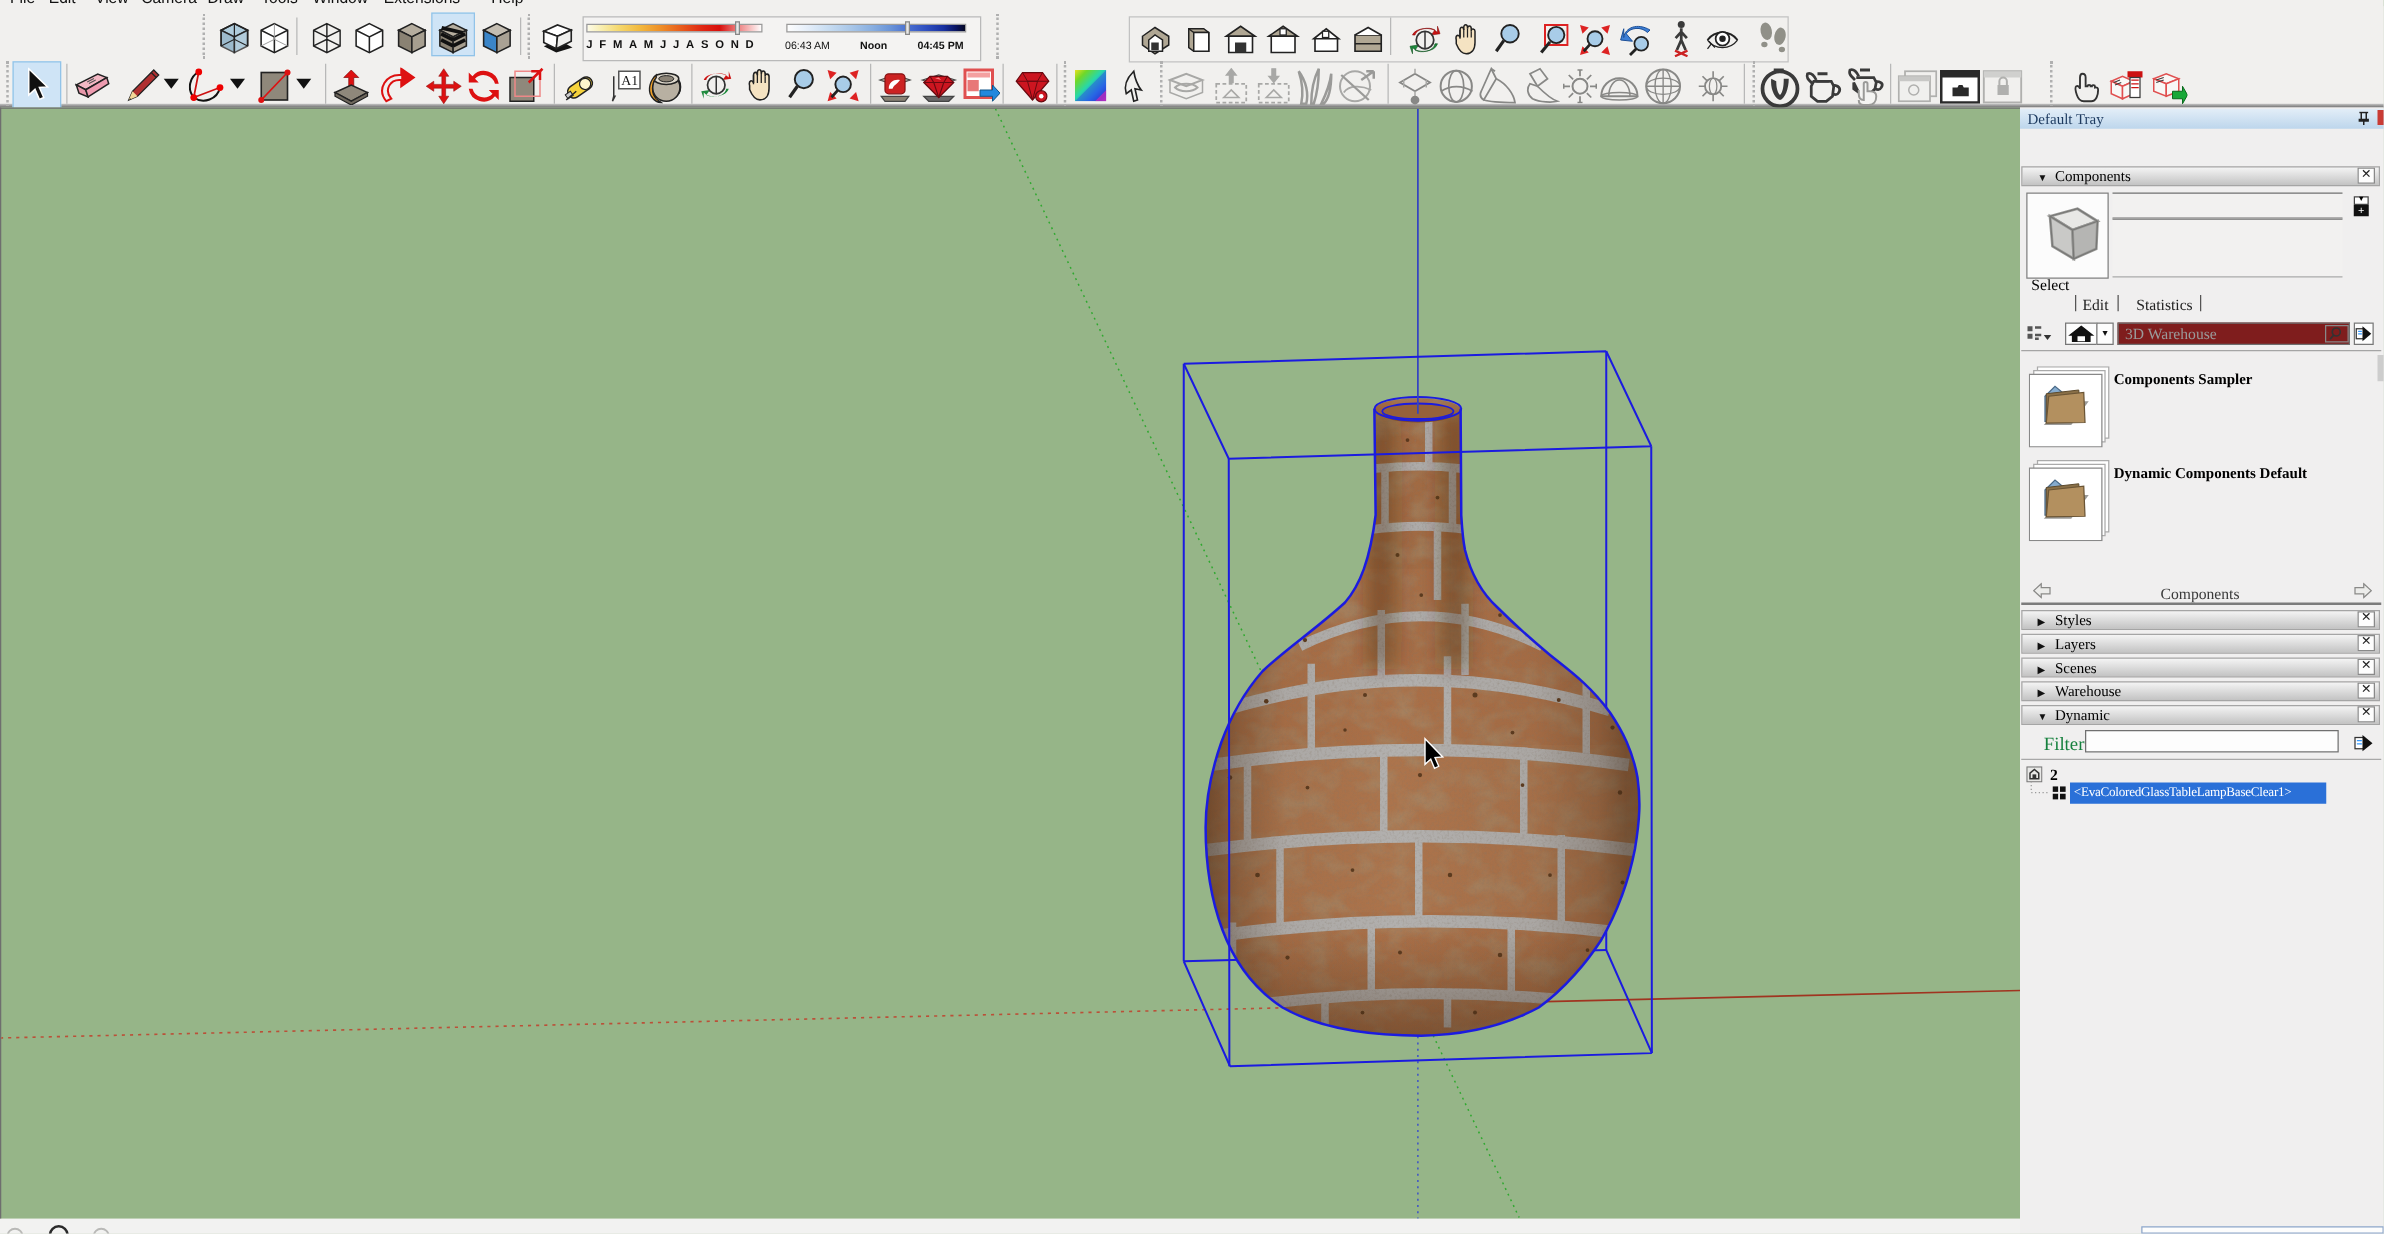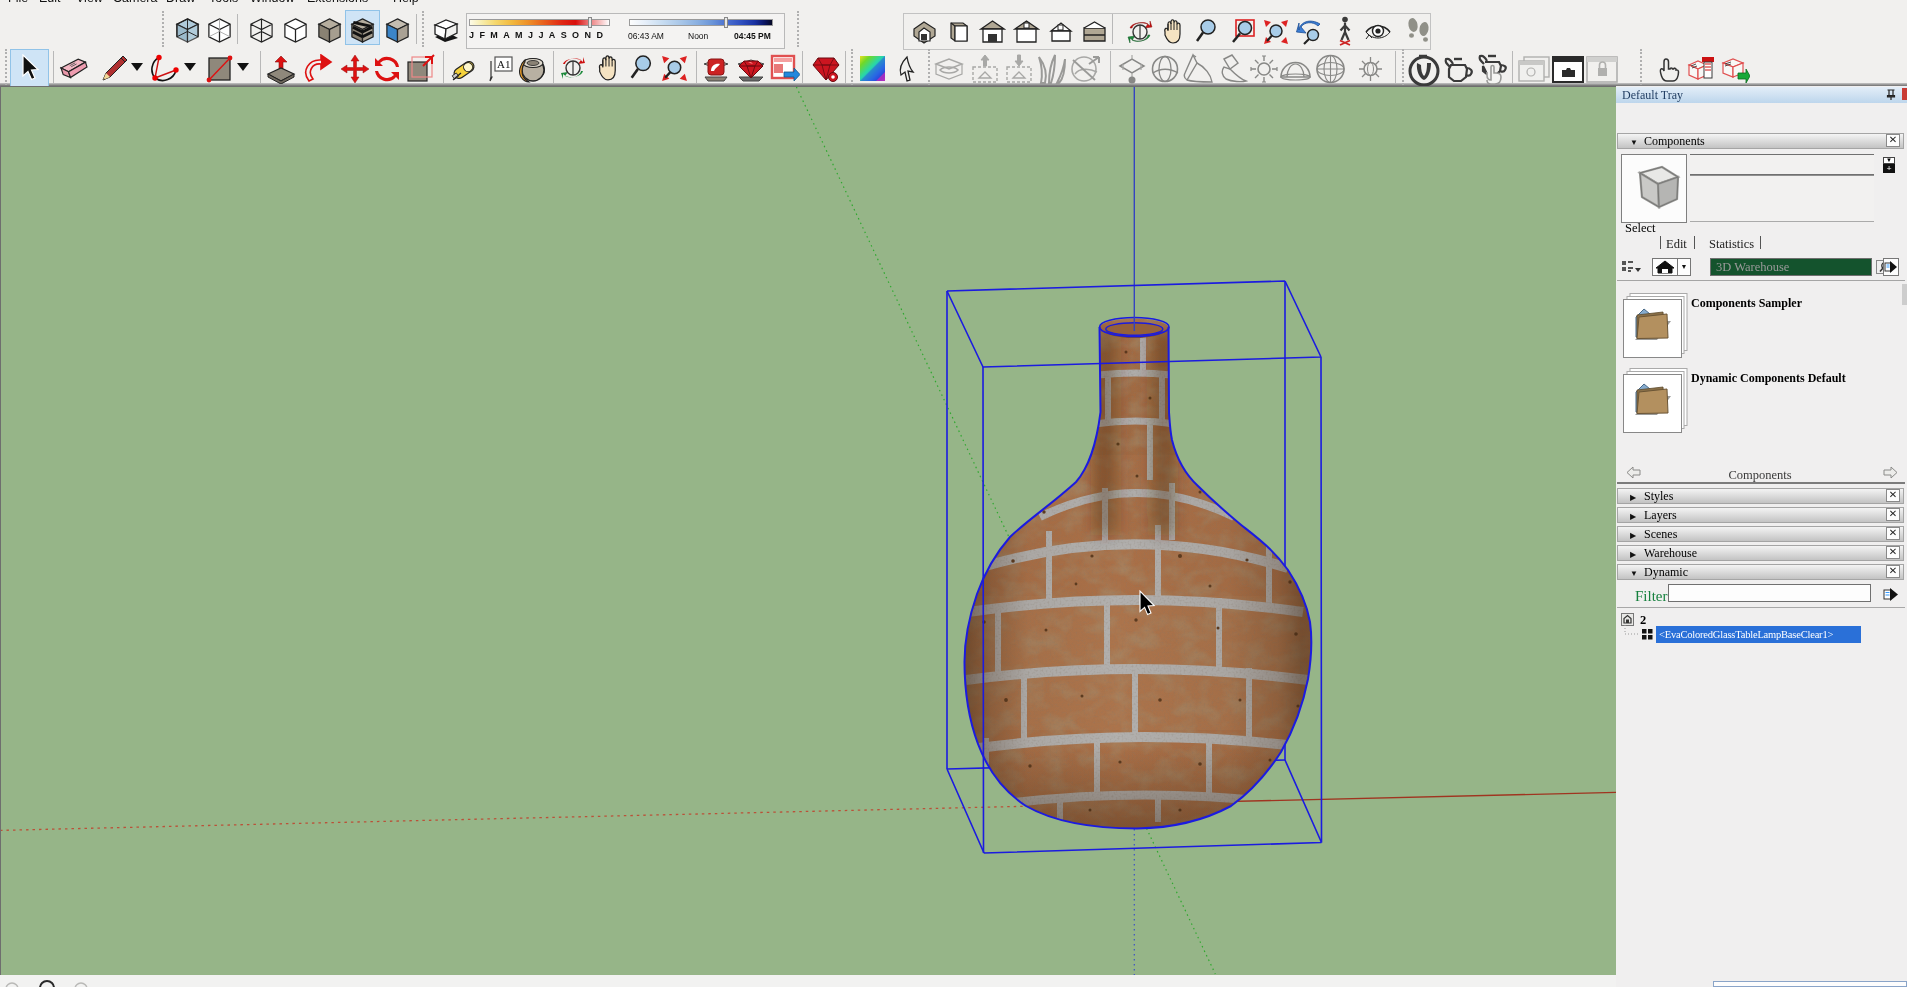--- a/index.html
+++ b/index.html
@@ -117,21 +117,21 @@
         <path d="M14 11 L25 6 L25 15 L13 21 Z" fill="#f0f0ee"></path>
       </g>
     </svg>
   <div class="abs" style="left:466px;top:8px;width:319px;height:36px;border:1px solid #b9b9b9;box-sizing:border-box;background:#f4f3f2"></div>
   <div class="abs" style="left:469px;top:14px;width:141px;height:7px;border:1px solid #9a9a9a;box-sizing:border-box;background:linear-gradient(90deg,#fdfbe8 0%,#f8eeb0 8%,#f5d86e 18%,#f2b93e 30%,#ee8f28 42%,#e85c1c 54%,#e02814 66%,#d80f0c 76%,#e86868 84%,#f4b0b0 92%,#fbe0e0 97%,#fdfdfd 100%)"></div>
   <div class="abs" style="left:588px;top:12px;width:4px;height:11px;background:#e8e8e8;border:1px solid #888;box-sizing:border-box"></div>
   <div class="abs" style="left:469px;top:25px;width:141px;font-size:9px;font-weight:bold;color:#111;letter-spacing:5.4px;text-align:left;white-space:pre">JFMAMJJASOND</div>
   <div class="abs" style="left:629px;top:14px;width:144px;height:7px;border:1px solid #9a9a9a;box-sizing:border-box;background:linear-gradient(90deg,#fdfdfd 0%,#e8f0fa 10%,#cadef2 22%,#a8c6e8 36%,#88aee0 48%,#6a94d8 58%,#4a6fd0 68%,#3050c0 78%,#1830a0 88%,#0a1460 95%,#050824 100%)"></div>
   <div class="abs" style="left:724px;top:12px;width:4px;height:11px;background:#e8e8e8;border:1px solid #888;box-sizing:border-box"></div>
   <div class="abs" style="left:628px;top:26px;font-size:8.5px;font-weight:normal;color:#111">06:43 AM</div>
-  <div class="abs" style="left:688px;top:26px;font-size:8.5px;font-weight:normal;color:#111">Noon</div>
+  <div class="abs" style="left:688px;top:26px;font-size:8.5px;font-weight:bold;color:#111">Noon</div>
   <div class="abs" style="left:734px;top:26px;font-size:8.5px;font-weight:bold;color:#111">04:45 PM</div>
   
   <div class="grip" style="left:797px;top:6px;height:36px"></div>
   <div class="abs" style="left:903px;top:8px;width:528px;height:37px;border:1px solid #c2c2c2;box-sizing:border-box"></div>
   <svg class="abs" style="left:911px;top:14px" width="28" height="26" viewBox="0 0 28 26">
       <path d="M3 10 L13 3 L24 10 L24 17 L13 24 L3 17 Z" fill="#b0a794" stroke="#222" stroke-width="1.2"></path>
       <path d="M8 22 L8 13 L13 9 L19 13 L19 22 Z" fill="#fff" stroke="#222" stroke-width="1.2"></path>
       <path d="M10 21 L10 15 L16 15 L16 21 Z" fill="#333"></path>
     </svg>
   <svg class="abs" style="left:946px;top:14px" width="26" height="26" viewBox="0 0 26 26">
@@ -738,21 +738,21 @@
       </g>
       <path d="M14 9 l6 0 l-3 4 z" fill="#333"></path>
     </svg>
     <div class="abs" style="left:36px;top:172px;width:26px;height:18px;border:1px solid #777;background:#fdfdfd;box-sizing:border-box">
       <svg width="24" height="16" viewBox="0 0 24 16">
         <path d="M12 2 L21 9 L19 9 L19 14 L5 14 L5 9 L3 9 Z M9 14 L9 9.5 L15 9.5 L15 14" fill="#111" stroke="#111" stroke-width="1"></path>
         <path d="M9 14 L9 10 L15 10 L15 14 Z" fill="#fdfdfd" stroke="none"></path>
       </svg>
     </div>
     <div class="abs" style="left:61px;top:172px;width:14px;height:18px;border:1px solid #777;background:#fdfdfd;box-sizing:border-box;font-size:7px;text-align:center;line-height:16px;color:#111">▼</div>
-    <div class="abs" style="left:94px;top:172px;width:162px;height:18px;background:#14532d;border:1px solid #6f6f6f;box-sizing:border-box">
+    <div class="abs" style="left:78px;top:172px;width:186px;height:18px;background:#7f1d1d;border:1px solid #6f6f6f;box-sizing:border-box">
       <span class="abs" style="left:5px;top:1px;font-size:12.5px;color:#9a9a9a">3D Warehouse</span>
       <div class="abs" style="left:165px;top:1px;width:19px;height:14px;border:1px solid #888;box-sizing:border-box">
         <svg width="17" height="12" viewBox="0 0 17 12">
           <circle cx="8" cy="4.6" r="3.2" fill="none" stroke="#333" stroke-width="1.3"></circle>
           <line x1="5.8" y1="7.2" x2="3" y2="10.4" stroke="#333" stroke-width="1.5"></line>
         </svg>
       </div>
     </div>
     <div class="abs" style="left:267px;top:172px;width:16px;height:18px;border:1px solid #777;background:#fdfdfd;box-sizing:border-box">
       <svg width="14" height="16" viewBox="0 0 14 16">

